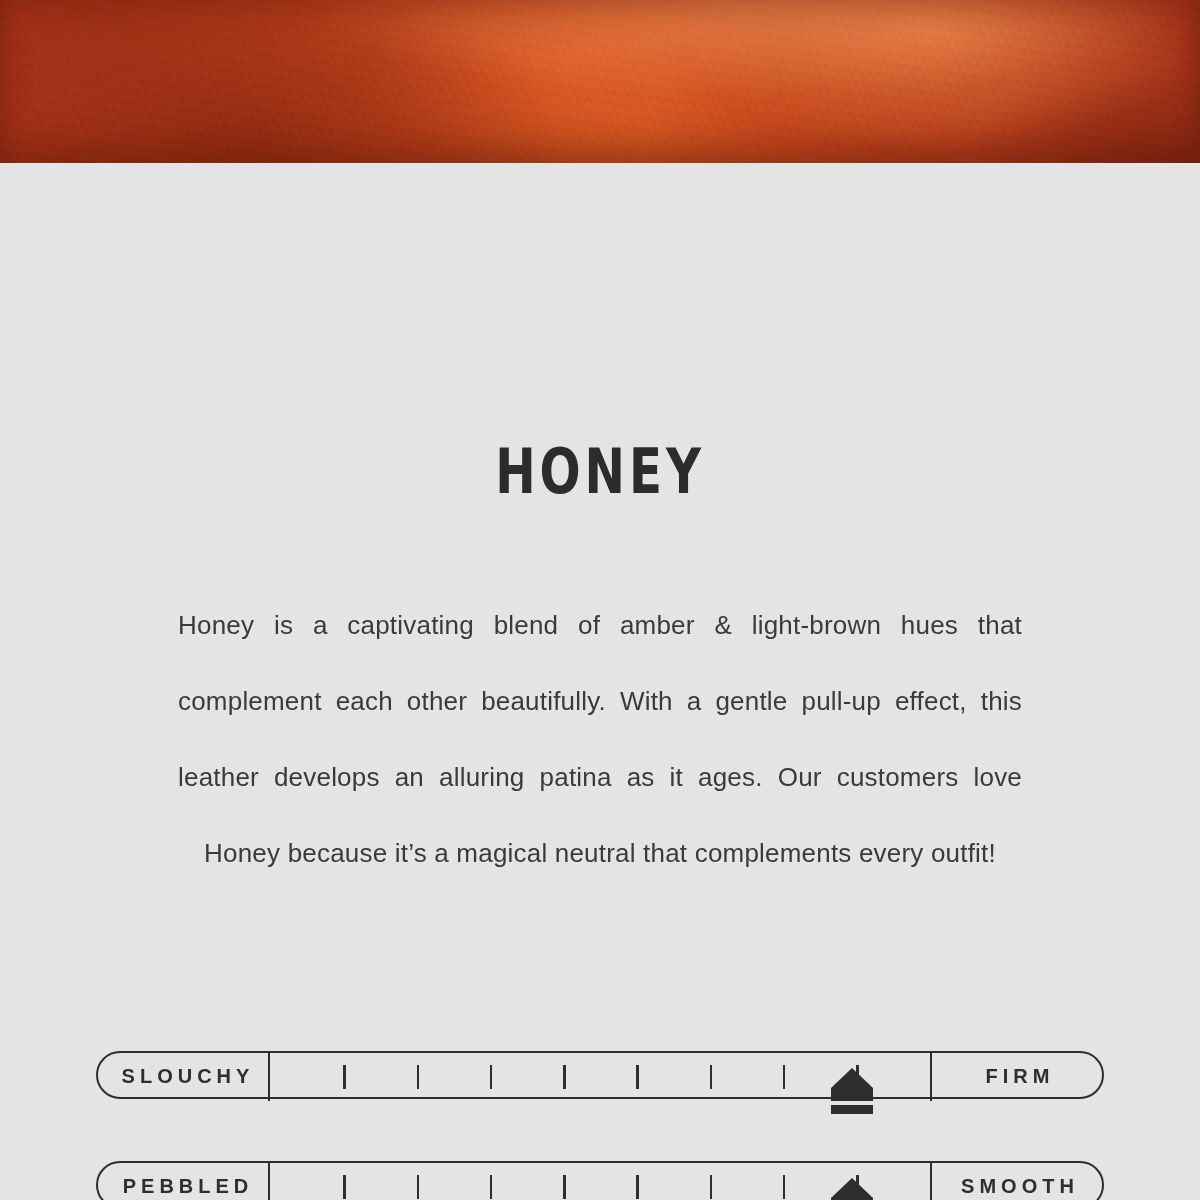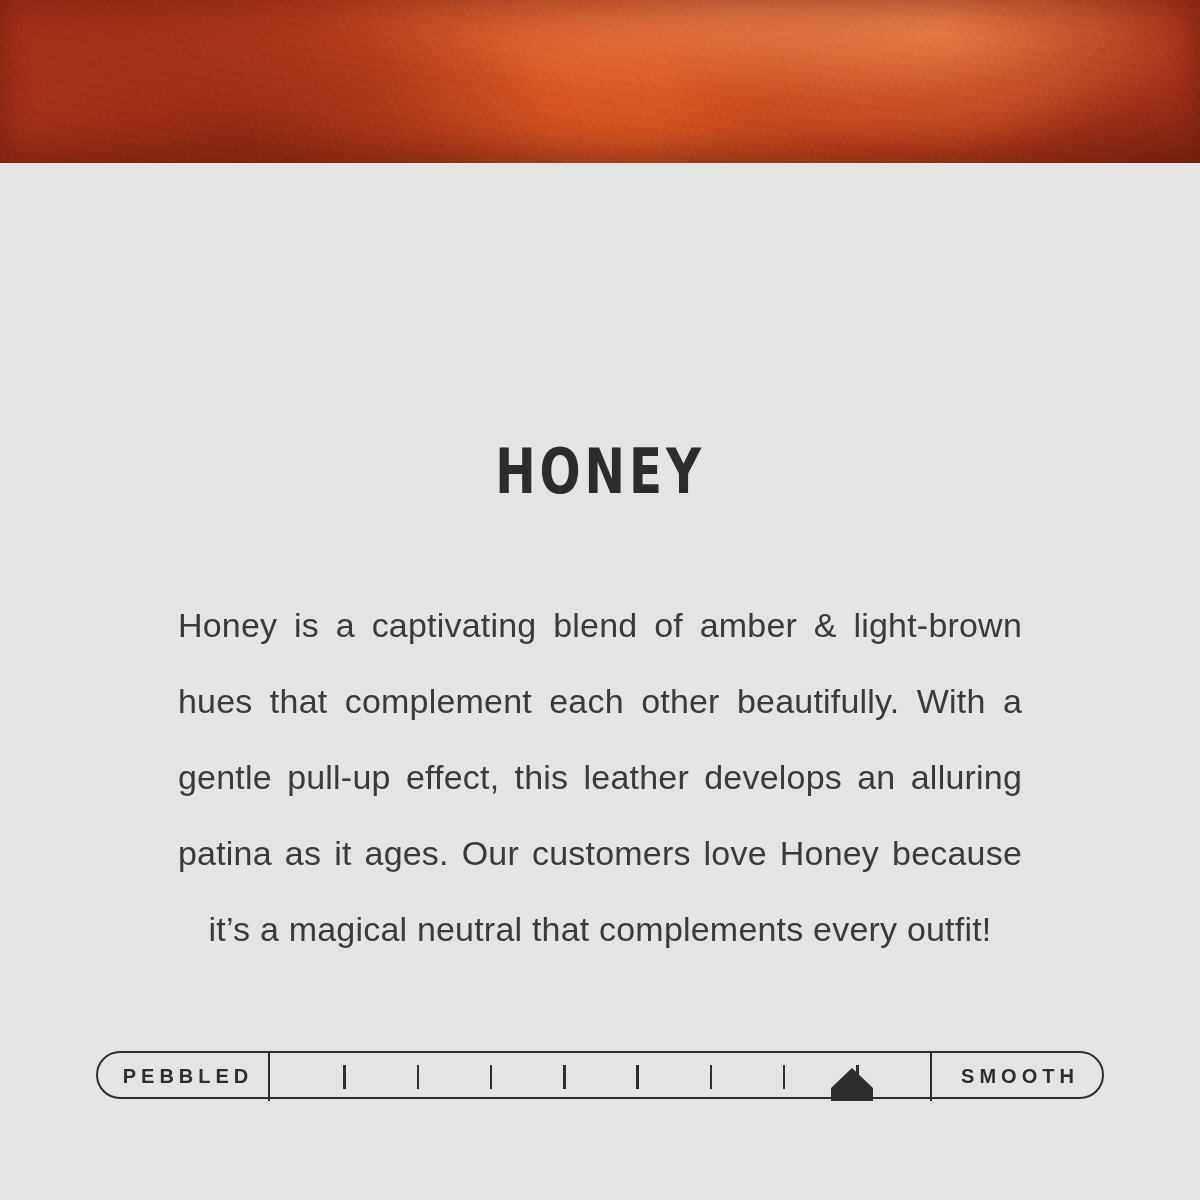--- a/index.html
+++ b/index.html
@@ -81,21 +81,21 @@
   }
 
   .description {
     position: absolute;
     top: 424px;
     left: 178px;
     width: 844px;
     text-align: justify;
     text-align-last: center;
     font-family: "Liberation Sans", sans-serif;
-    font-size: 34px;
+    font-size: 26px;
     line-height: 76px;
     color: #3a3a3a;
     letter-spacing: 0.2px;
   }
 
   
   .sliders {
     position: absolute;
     top: 888px;
     left: 0;
@@ -216,20 +216,42 @@
   </div>
 
   <div class="content">
 
     <div class="title">HONEY</div>
 
     <div class="description">Honey is a captivating blend of amber &amp; light-brown hues that complement each other beautifully. With a gentle pull-up effect, this leather develops an alluring patina as it ages. Our customers love Honey because it’s a magical neutral that complements every outfit!</div>
 
     <div class="sliders">
 
+      <div class="slider-row">
+        <div class="slider-track">
+          <div class="slider-label left">SLOUCHY</div>
+          <div class="ticks">
+            <div class="tick" style="left:11.1%"></div>
+            <div class="tick" style="left:22.2%"></div>
+            <div class="tick" style="left:33.3%"></div>
+            <div class="tick" style="left:44.4%"></div>
+            <div class="tick" style="left:55.5%"></div>
+            <div class="tick" style="left:66.6%"></div>
+            <div class="tick" style="left:77.7%"></div>
+            <div class="tick" style="left:88.8%"></div>
+          </div>
+          <div class="slider-label right">FIRM</div>
+        </div>
+        <div class="marker" style="left:756px">
+          <div class="house"></div>
+          <div class="body"></div>
+          <div class="gap"></div>
+          <div class="bar"></div>
+        </div>
+      </div>
 
       <div class="slider-row">
         <div class="slider-track">
           <div class="slider-label left">PEBBLED</div>
           <div class="ticks">
             <div class="tick" style="left:11.1%"></div>
             <div class="tick" style="left:22.2%"></div>
             <div class="tick" style="left:33.3%"></div>
             <div class="tick" style="left:44.4%"></div>
             <div class="tick" style="left:55.5%"></div>

